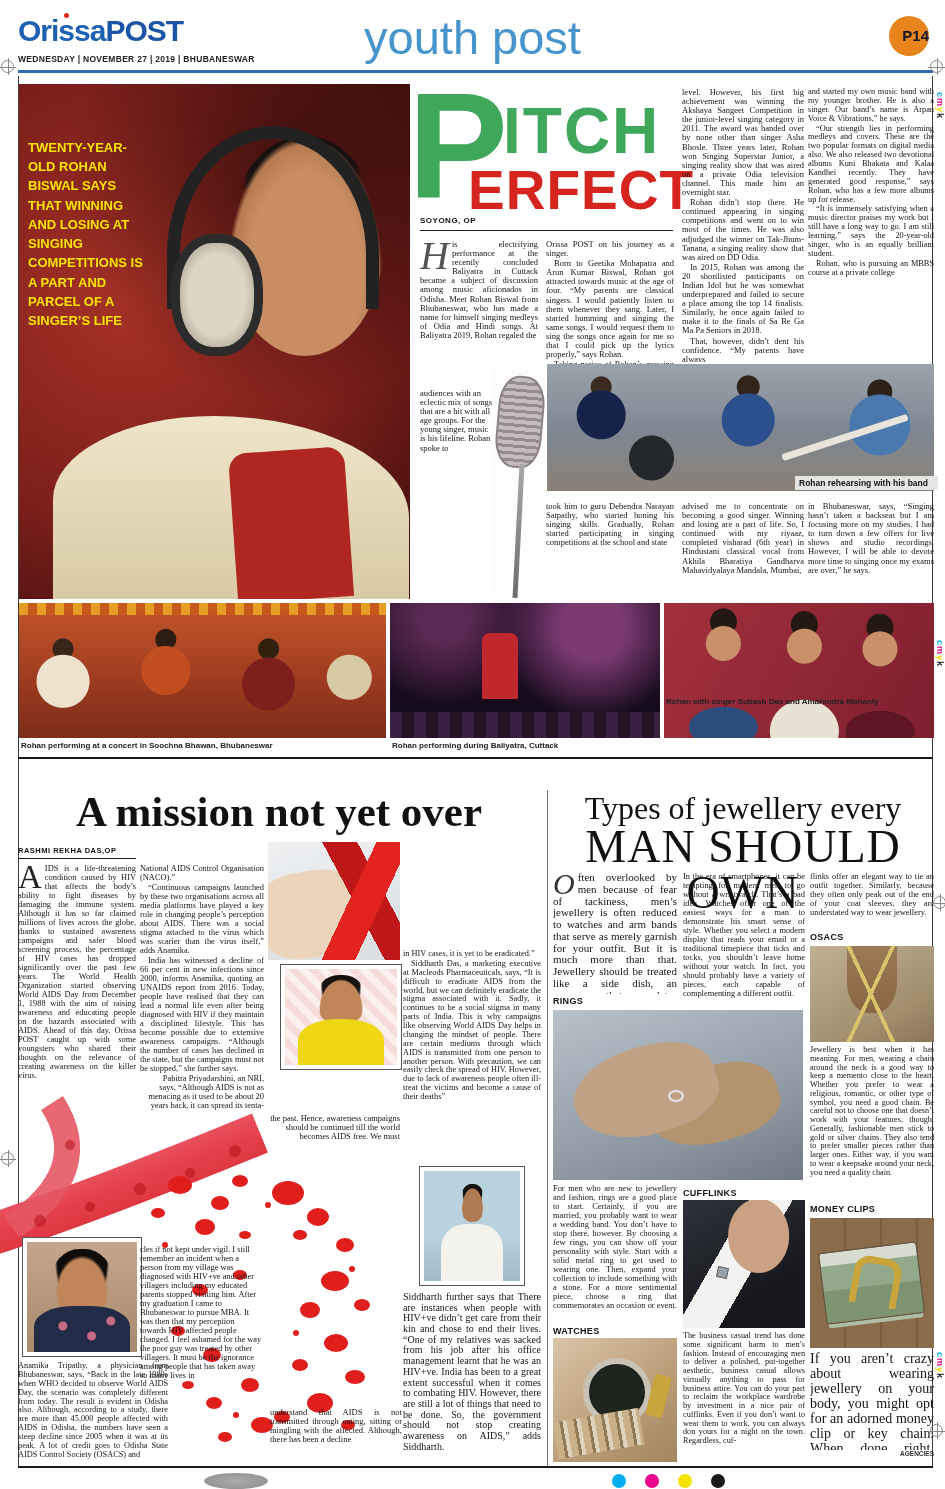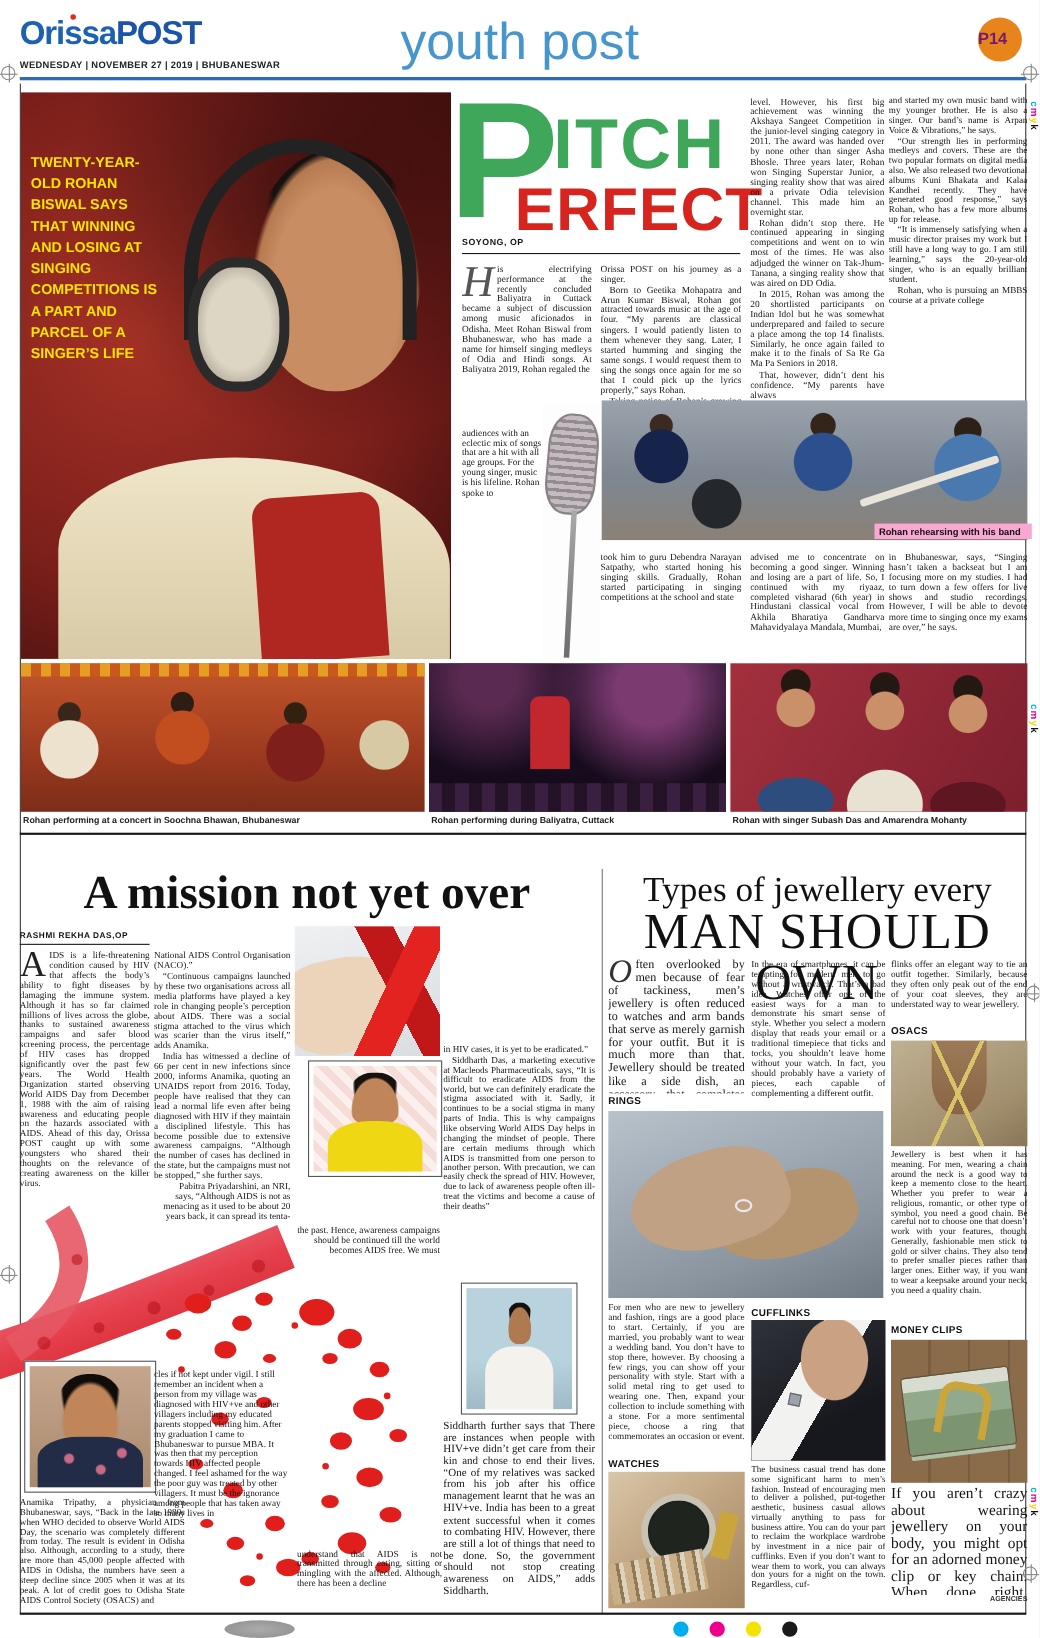--- a/index.html
+++ b/index.html
@@ -19,22 +19,22 @@
   .rule{background:#1a1a1a;z-index:3}
   .hl-sans{font-family:"Liberation Sans",sans-serif;font-weight:bold}
   .ph{position:absolute;overflow:hidden;z-index:1}
   .frame{border:1px solid #555;background:#fff;padding:4px;box-sizing:border-box}
   .frame .inner{width:100%;height:100%;position:relative;overflow:hidden}
 
   
   .logo{font:bold 30px/1 "Liberation Sans",sans-serif;letter-spacing:-1px;color:#1d61b2}
   .dateline{font:bold 8.5px "Liberation Sans",sans-serif;color:#222;letter-spacing:.3px}
   .section-title{font:400 47px/1 "Liberation Sans",sans-serif;color:#4695cc;text-align:center}
-  .badge{width:40px;height:40px;border-radius:50%;background:#e8841c;color:#701a75;
-         font:bold 15px/40px "Liberation Sans",sans-serif;text-align:left}
+  .badge{width:40px;height:40px;border-radius:50%;background:#e8841c;color:#0f172a;
+         font:bold 15px/40px "Liberation Sans",sans-serif;text-align:right}
 
   
   #photo-rohan{background:
      radial-gradient(circle at 70% 18%, rgba(20,5,5,.6), transparent 45%),
      radial-gradient(circle at 28% 42%, #a63226, #7c1f1b 55%, #45100e 92%)}
   #photo-rohan::before{content:"";position:absolute;left:208px;top:52px;width:156px;height:220px;border-radius:50%;
      background:radial-gradient(ellipse at 50% 62%, #c88d62 52%, #b57a50 66%, rgba(0,0,0,0) 70%),
                 radial-gradient(ellipse at 48% 14%, #171110 46%, rgba(0,0,0,0) 52%)}
   #photo-rohan::after{content:"";position:absolute;left:34px;top:332px;width:356px;height:185px;
      background:linear-gradient(#efe5c9,#d8caa5);border-radius:45% 55% 0 0}
@@ -163,21 +163,21 @@
 
   
   .reg{width:11px;height:11px;border:1px solid #888;border-radius:50%;position:absolute;z-index:4}
   .reg::before{content:"";position:absolute;left:50%;top:-3px;width:1px;height:17px;background:#888}
   .reg::after{content:"";position:absolute;top:50%;left:-3px;height:1px;width:17px;background:#888}
   .cmyk{right:1px;width:10px;font:bold 9px/1 "Liberation Sans",sans-serif;writing-mode:vertical-rl;z-index:4;
         letter-spacing:1px}
   .dot{width:14px;height:14px;border-radius:50%;z-index:4}
   .fold{width:64px;height:16px;border-radius:50%;background:radial-gradient(#ababab,#8d8d8d);z-index:4}
   .overlay-quote{font:bold 13px/1.48 "Liberation Sans",sans-serif;color:#f7e400;text-align:left;z-index:3}
-  .bandcap{background:#f9a8d4;font:bold 8.5px/14px "Liberation Sans",sans-serif;padding-left:4px;z-index:3}
+  .bandcap{background:#e5e5e5;font:bold 8.5px/14px "Liberation Sans",sans-serif;padding-left:4px;z-index:3}
   .credit{font:bold 6.5px "Liberation Sans",sans-serif;color:#333;text-align:right;z-index:2}
 </style>
 </head>
 <body>
 
 <div class="page">
 
   <div class="ab logo" style="left:18px;top:16px">
     <span>Orissa</span><span style="color:#1b55a8">POST</span>
   </div>
@@ -242,21 +242,21 @@
   </div>
   <div class="ab bt" style="left:808px;top:502px;width:126px;height:97px">
     <p>in Bhubaneswar, says, “Singing hasn’t taken a backseat but I am focusing more on my studies. I had to turn down a few offers for live shows and studio recordings. However, I will be able to devote more time to singing once my exams are over,” he says.</p>
   </div>
 
   <div class="ph" id="photo-concert" style="left:19px;top:603px;width:367px;height:135px"></div>
   <div class="ph" id="photo-baliyatra" style="left:390px;top:603px;width:270px;height:135px"></div>
   <div class="ph" id="photo-trio" style="left:664px;top:603px;width:270px;height:135px"></div>
   <div class="ab cap" style="left:21px;top:741px">Rohan performing at a concert in Soochna Bhawan, Bhubaneswar</div>
   <div class="ab cap" style="left:392px;top:741px">Rohan performing during Baliyatra, Cuttack</div>
-  <div class="ab cap" style="left:666px;top:741px">Rohan with singer Subash Das and Amarendra Mohanty</div>
+  <div class="ab cap" style="left:666px;top:697px">Rohan with singer Subash Das and Amarendra Mohanty</div>
 
   <div class="ab rule" style="left:18px;top:757px;width:915px;height:2px"></div>
 
   <div class="ab" style="left:18px;top:788px;width:522px;font:700 43px/1.1 'Liberation Serif',serif;text-align:center;z-index:2">A mission not yet over</div>
   <div class="ab" style="left:18px;top:846px;font:bold 7.5px 'Liberation Sans',sans-serif;letter-spacing:.5px;z-index:2">RASHMI REKHA DAS,OP</div>
   <div class="ab rule" style="left:18px;top:858px;width:118px;height:1px"></div>
 
   <div class="ab bt" style="left:18px;top:864px;width:118px;height:245px;font-size:8.4px">
     <p class="dc dc-a">AIDS is a life-threatening condition caused by HIV that affects the body’s ability to fight diseases by damaging the immune system. Although it has so far claimed millions of lives across the globe, thanks to sustained awareness campaigns and safer blood screening process, the percentage of HIV cases has dropped significantly over the past few years. The World Health Organization started observing World AIDS Day from December 1, 1988 with the aim of raising awareness and educating people on the hazards associated with AIDS. Ahead of this day, Orissa POST caught up with some youngsters who shared their thoughts on the relevance of creating awareness on the killer virus.</p>
   </div>

